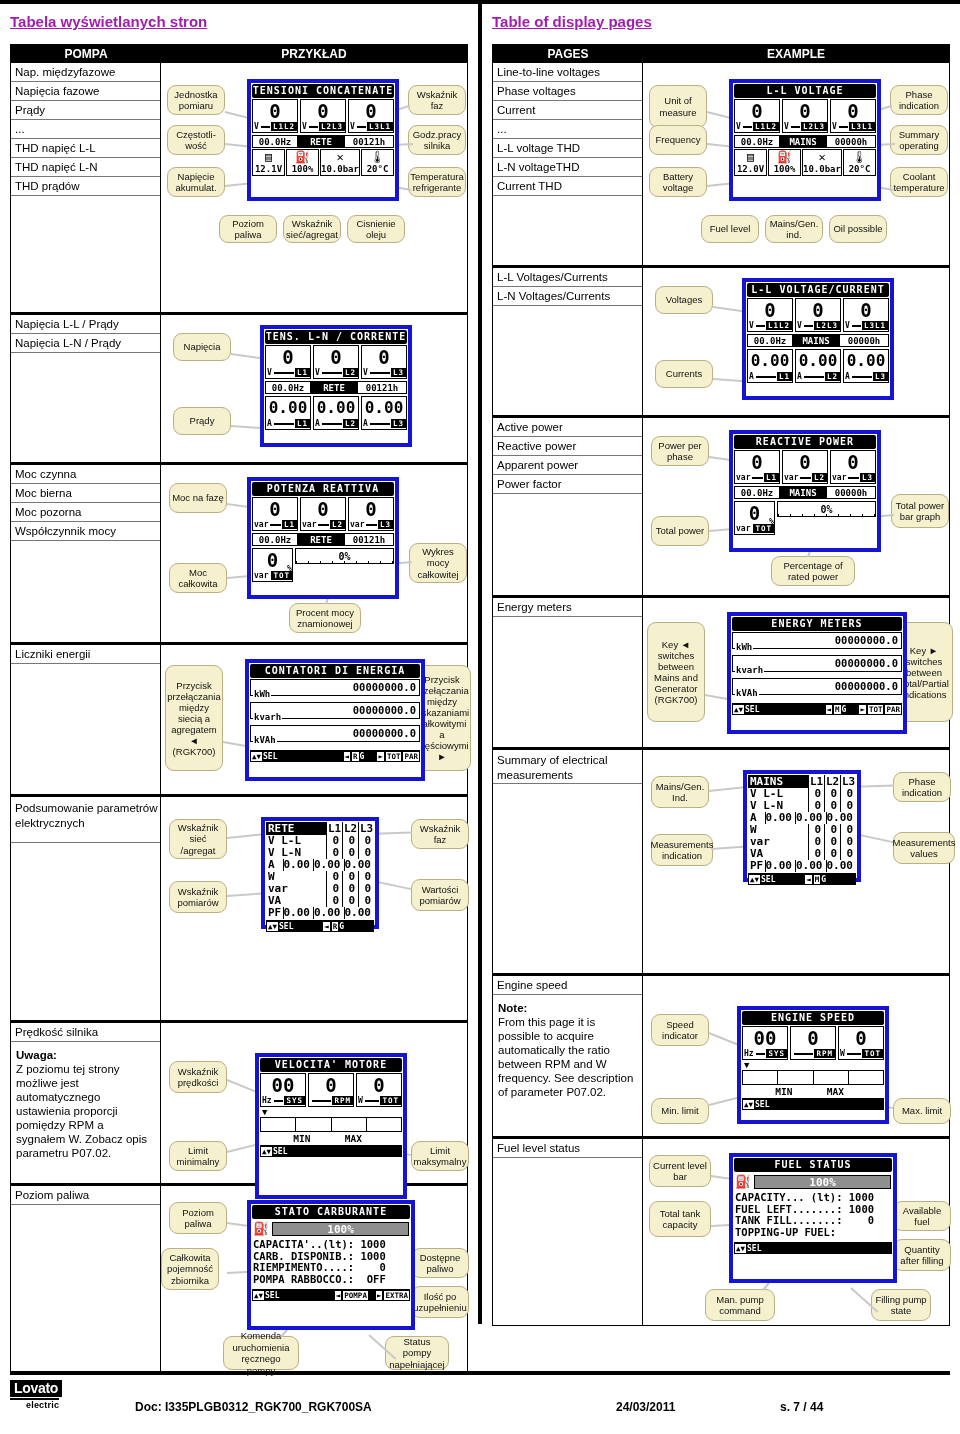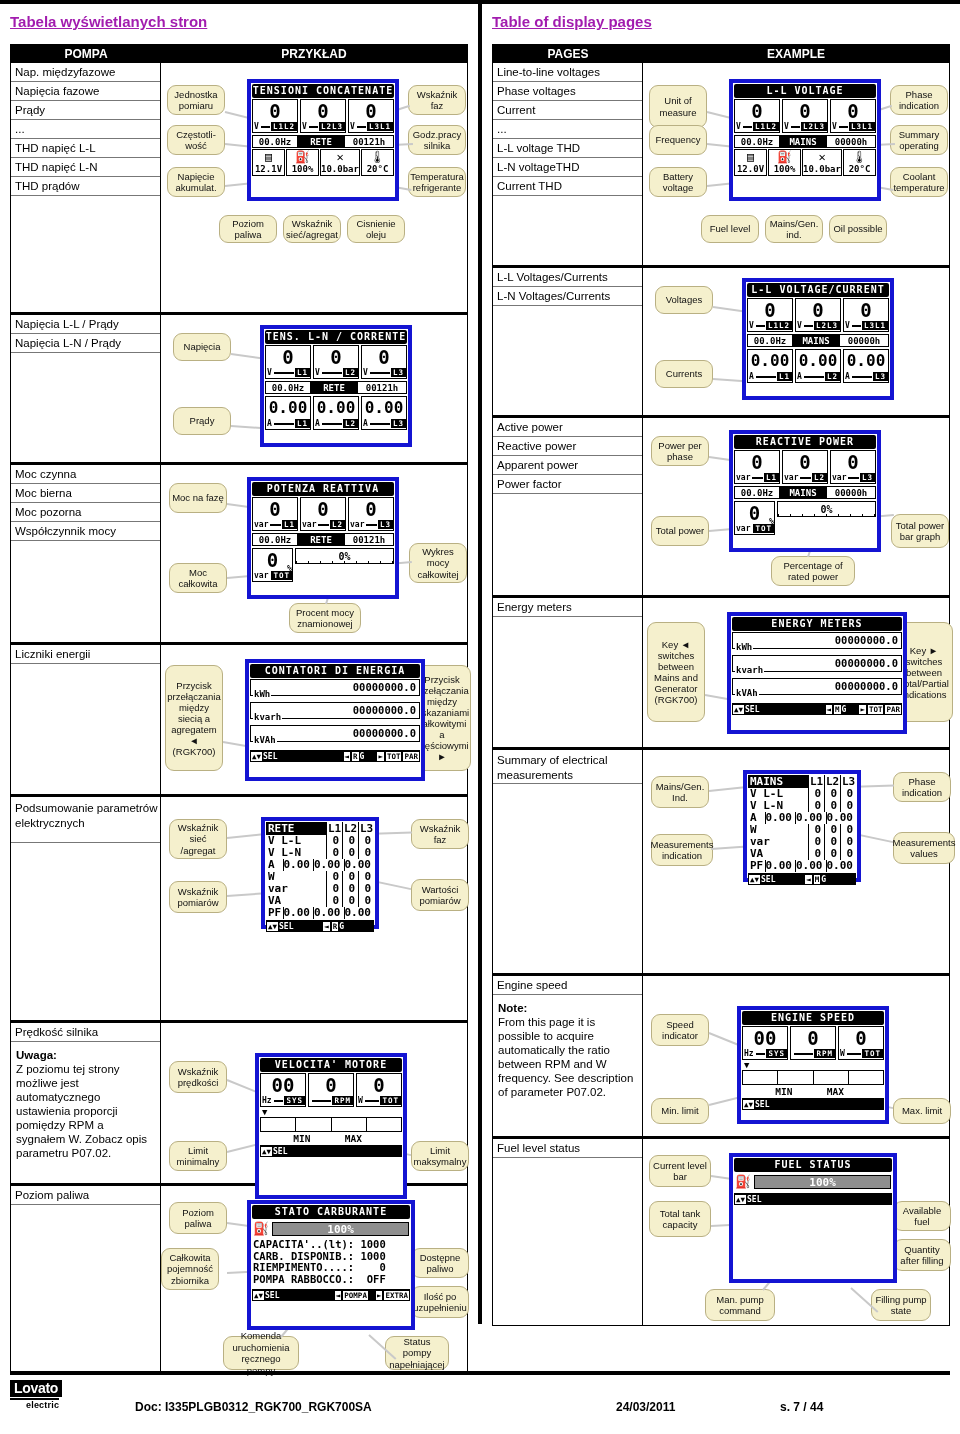--- a/index.html
+++ b/index.html
@@ -858,21 +858,21 @@
         <div class="rgt">
           <div class="cal" style="left:8px;top:18px;width:58px;height:30px">
               <span>Power per phase</span>
             </div>
           <div class="cal" style="left:8px;top:98px;width:58px;height:30px">
               <span>Total power</span>
             </div>
           <div class="cal" style="left:128px;top:138px;width:84px;height:30px">
               <span>Percentage of rated power</span>
             </div>
-          <div class="cal" style="left:248px;top:96px;width:58px;height:34px">
+          <div class="cal" style="left:248px;top:76px;width:58px;height:34px">
               <span>Total power bar graph</span>
             </div>
           <div class="lead" style="left:66px;top:38px;width:50px;transform:rotate(8deg)"></div>
           <div class="lead" style="left:66px;top:112px;width:50px;transform:rotate(-5deg)"></div>
           <div class="lead" style="left:165px;top:138px;width:30px;transform:rotate(-72deg)"></div>
           <div class="lead" style="left:205px;top:100px;width:46px;transform:rotate(-5deg)"></div>
 
           <div class="lcd" style="left:86px;top:12px;width:152px;height:122px">
             <div class="lcd-title">REACTIVE POWER</div>
             <div class="lcd-row">
@@ -1161,20 +1161,26 @@
           <div class="lead" style="left:208px;top:148px;width:36px;transform:rotate(42deg)"></div>
 
           <div class="lcd" style="left:86px;top:14px;width:168px;height:130px">
             <div class="lcd-title">FUEL STATUS</div>
             <div style="display:flex;align-items:center;margin:3px 2px 2px 2px">
               <div style="font-size:13px;line-height:14px;margin-right:3px">⛽</div>
               <div class="fuelbar" style="flex:1">
                   <span>100%</span>
                 </div>
             </div>
+            <div style="margin:3px 2px 0 2px">
+              <div class="ftxt">CAPACITY... (lt): 1000</div>
+              <div class="ftxt">FUEL LEFT.......: 1000</div>
+              <div class="ftxt">TANK FILL.......:    0</div>
+              <div class="ftxt">TOPPING-UP FUEL:</div>
+            </div>
             <div class="softkeys" style="margin-top:4px">
               <span class="sk">▲▼</span>
                 <span>SEL</span>
             </div>
           </div>
         </div>
       </div>
 
     </div>
   </div>

